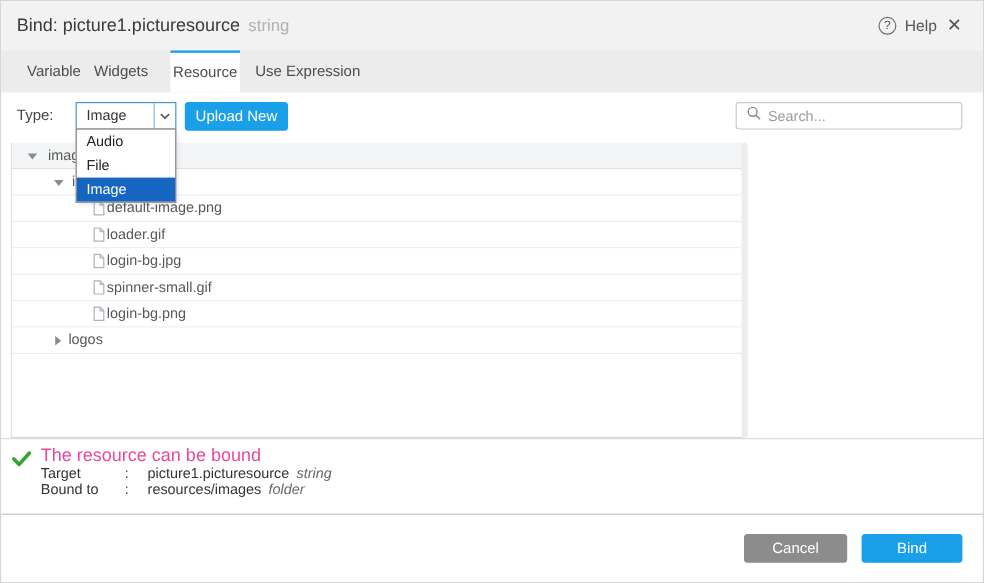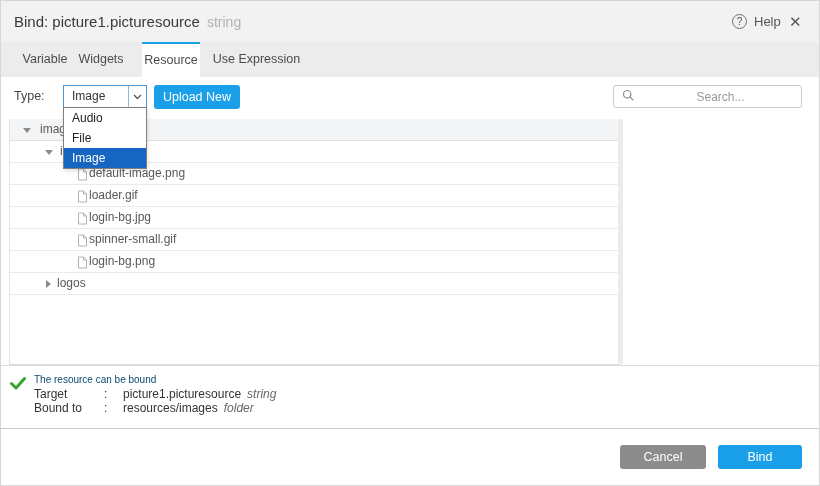--- a/index.html
+++ b/index.html
@@ -33,42 +33,42 @@
   .type-label { position:absolute; left:13px; top:84px; height:23px; line-height:23px; font-size:12.5px; color:#454545; }
   .select-box { position:absolute; left:62px; top:84px; width:84px; height:23px; background:#fff;
                 border:1px solid #4a97d2; cursor:pointer; }
   .select-value { position:absolute; left:8px; top:0; line-height:21px; font-size:12px; color:#333; }
   .select-arrow { position:absolute; right:0; top:0; width:18px; height:21px; border-left:1px solid #86b9e0;
                   display:flex; align-items:center; justify-content:center; }
   .btn { color:#fff; font-size:12.5px; text-align:center; border:none; border-radius:3px; cursor:pointer; }
   .btn-upload { position:absolute; left:153px; top:84px; width:86px; height:24px; line-height:24px; background:#1a9fe9; }
   .search { position:absolute; left:612px; top:84px; width:189px; height:23px; background:#fff;
             border:1px solid #c9c9c9; border-radius:3px; display:flex; align-items:center; padding-left:8px; gap:5px; }
-  .search input { border:none; outline:none; flex:1; font-size:12px; color:#555; font-family:inherit; background:transparent;text-align:center; }
+  .search input { border:none; outline:none; flex:1; font-size:12px; color:#555; font-family:inherit; background:transparent; }
   .search input::placeholder { color:#9b9b9b; }
 
   
   .tree { position:absolute; left:8px; top:118px; width:610px; height:246px;
           border-left:1px solid #e3e3e3; border-bottom:1px solid #dadada; background:#fff; }
   .trow { position:relative; height:22px; border-bottom:1px solid #ebebeb; background:#fff; cursor:pointer; }
   .trow.header { background:#f4f5f6; border-bottom:1px solid #e1e1e1; }
   .tlabel { position:absolute; top:0; line-height:21px; font-size:12px; color:#585858; white-space:nowrap; }
   .caret-down { position:absolute; top:9px; width:0; height:0;
                 border-left:4px solid transparent; border-right:4px solid transparent; border-top:5px solid #8b8b8b; }
   .caret-right { position:absolute; top:7px; width:0; height:0;
                  border-top:4px solid transparent; border-bottom:4px solid transparent; border-left:5px solid #8b8b8b; }
   .ficon { position:absolute; top:4px; }
   .tree-scroll { position:absolute; left:617px; top:118px; width:5px; height:246px; background:#ececec; border-radius:2px; }
 
   .divider-a { position:absolute; left:0; top:364px; width:820px; height:1px; background:#dcdcdc; }
   .divider-b { position:absolute; left:0; top:427px; width:820px; height:1px; background:#c9c9c9; }
 
   
   .check-icon { position:absolute; left:9px; top:375px; }
-  .status-msg { position:absolute; left:33px; top:372px; font-size:10px; color:#0c4a6e; line-height:14px; }
+  .status-msg { position:absolute; left:33px; top:372px; font-size:15px; color:#ec4899; line-height:14px; }
   .status-row { position:absolute; left:33px; display:flex; font-size:12px; color:#333; line-height:14px; }
   .status-row-target { top:386px; }
   .status-row-bound  { top:400px; }
   .slabel { width:70px; }
   .scolon { width:19px; }
   .stype  { font-style:italic; color:#666; margin-left:6px; }
 
   
   .btn-cancel { position:absolute; left:619px; top:444px; width:86px; height:24px; line-height:24px; background:#8c8c8c; }
   .btn-bind   { position:absolute; left:717px; top:444px; width:84px; height:24px; line-height:24px; background:#1a9fe9; }

